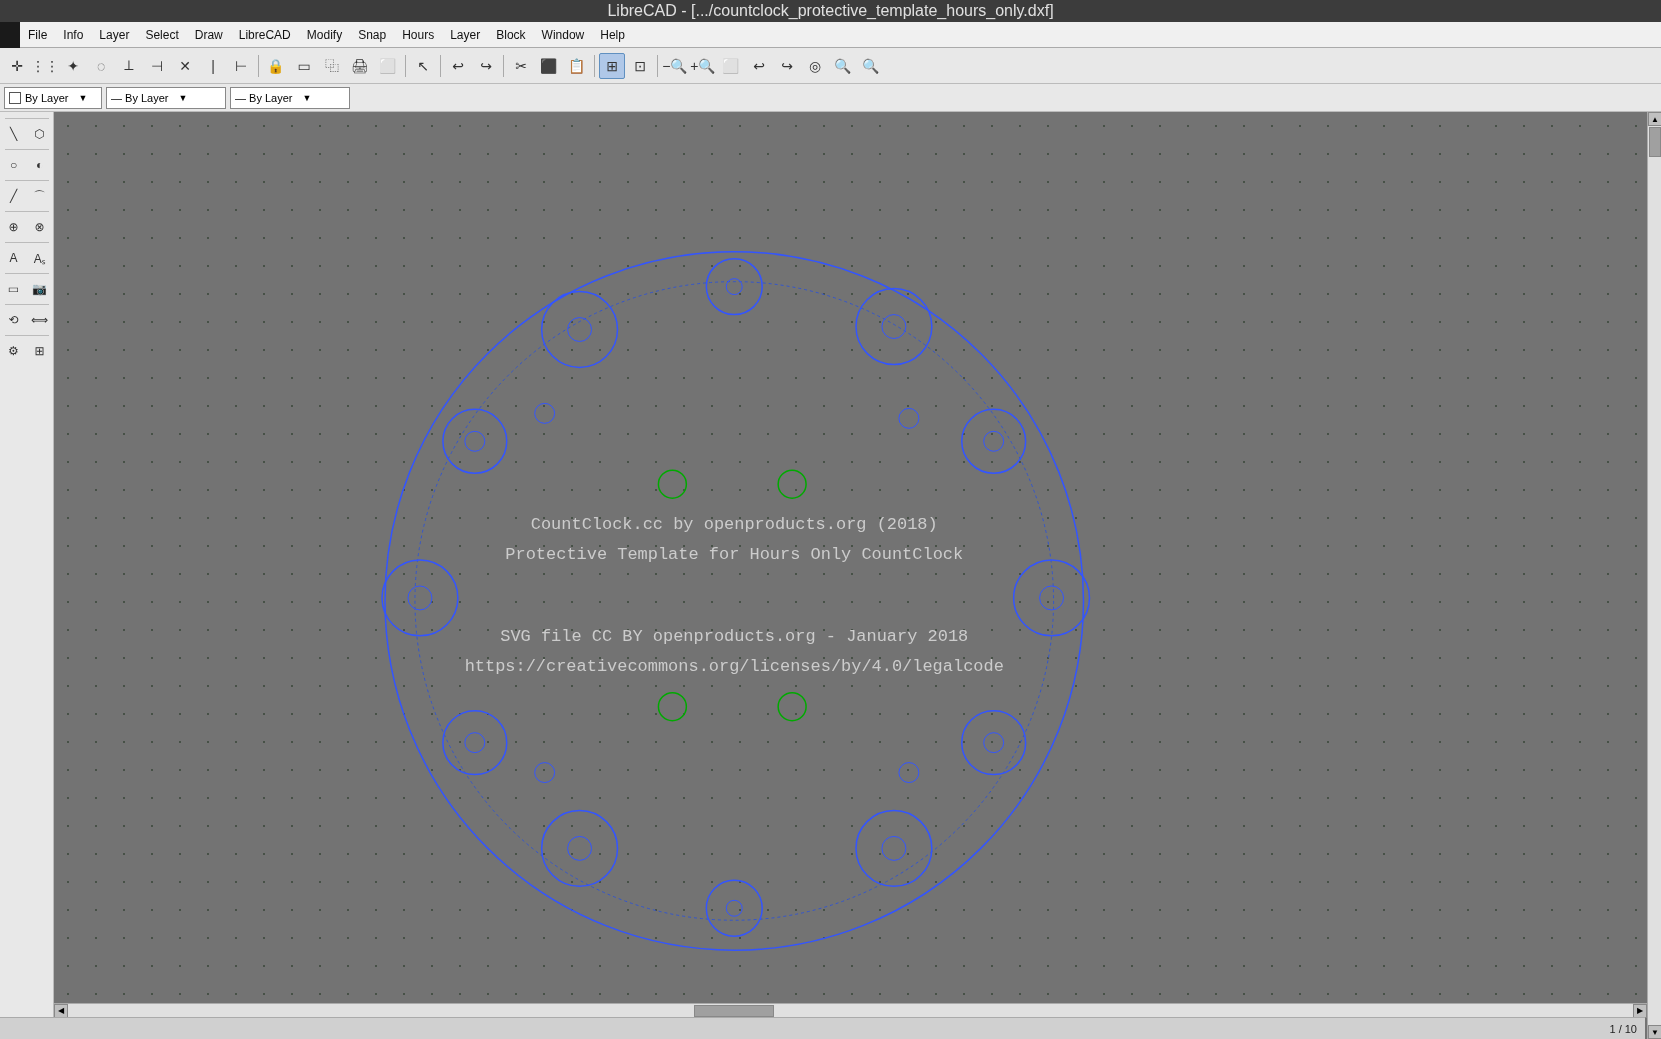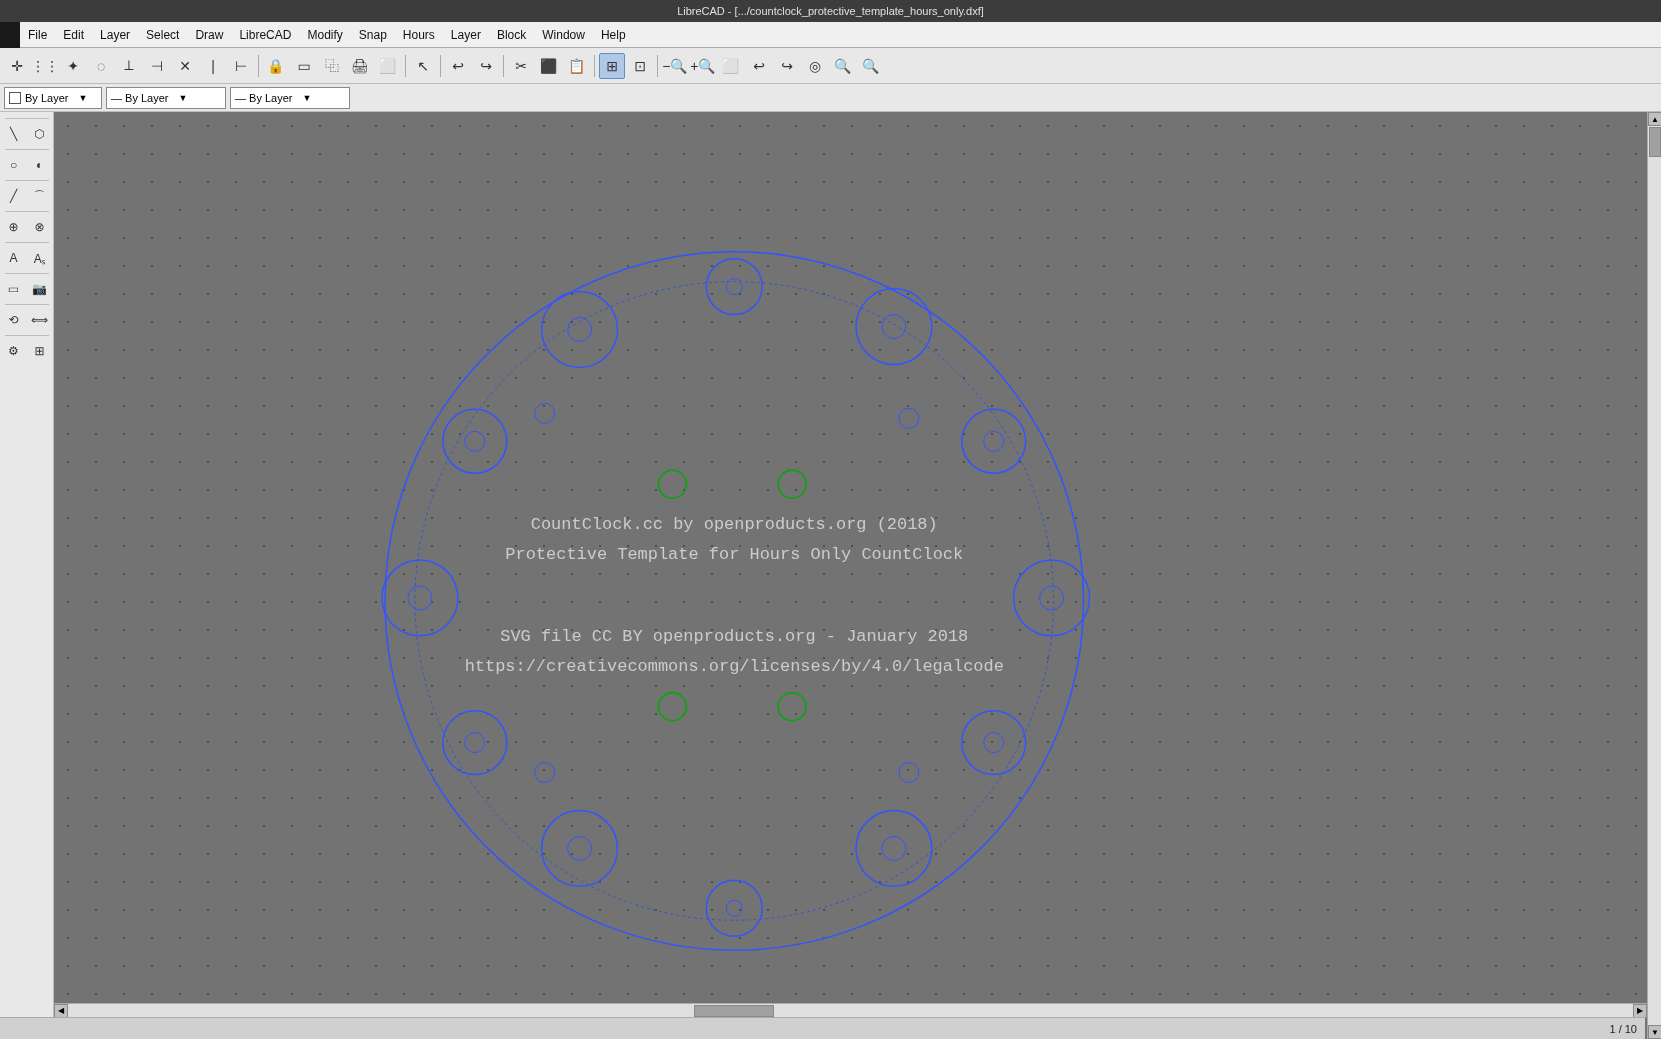--- a/index.html
+++ b/index.html
@@ -1,21 +1,21 @@
 <!DOCTYPE html>
 <html><head>
   <meta charset="utf-8">
   <style>
     * { margin: 0; padding: 0; box-sizing: border-box; }
     body { width: 1661px; height: 1039px; background: #1a1a1a; font-family: 'Liberation Sans', Arial, sans-serif; overflow: hidden; user-select: none; }
 
     
     #title-bar {
       width: 100%; height: 22px; background: #3c3c3c; display: flex; align-items: center; justify-content: center;
-      color: #e0e0e0; font-size: 11px;
+      color: #e0e0e0; font-size: 16px;
     }
 
     
     #menu-bar {
       width: 100%; height: 26px; background: #f0f0f0; display: flex; align-items: center;
       border-bottom: 1px solid #aaa; gap: 0; margin-left: 20px;
     }
     .menu-item {
       padding: 2px 8px; font-size: 12px; color: #111; cursor: pointer; height: 100%; display: flex; align-items: center;
     }
@@ -110,21 +110,21 @@
 </head>
 <body>
 
 <div id="title-bar">
   <span>LibreCAD - [.../countclock_protective_template_hours_only.dxf]</span>
 </div>
 
 <div id="menu-bar">
 
 <div class="menu-item">File</div>
-    <div class="menu-item">Edit</div>
+    <div class="menu-item">Info</div>
     <div class="menu-item">Layer</div>
     <div class="menu-item">Select</div>
     <div class="menu-item">Draw</div>
     <div class="menu-item">LibreCAD</div>
     <div class="menu-item">Modify</div>
     <div class="menu-item">Snap</div>
     <div class="menu-item">Hours</div>
     <div class="menu-item">Layer</div>
     <div class="menu-item">Block</div>
     <div class="menu-item">Window</div>

